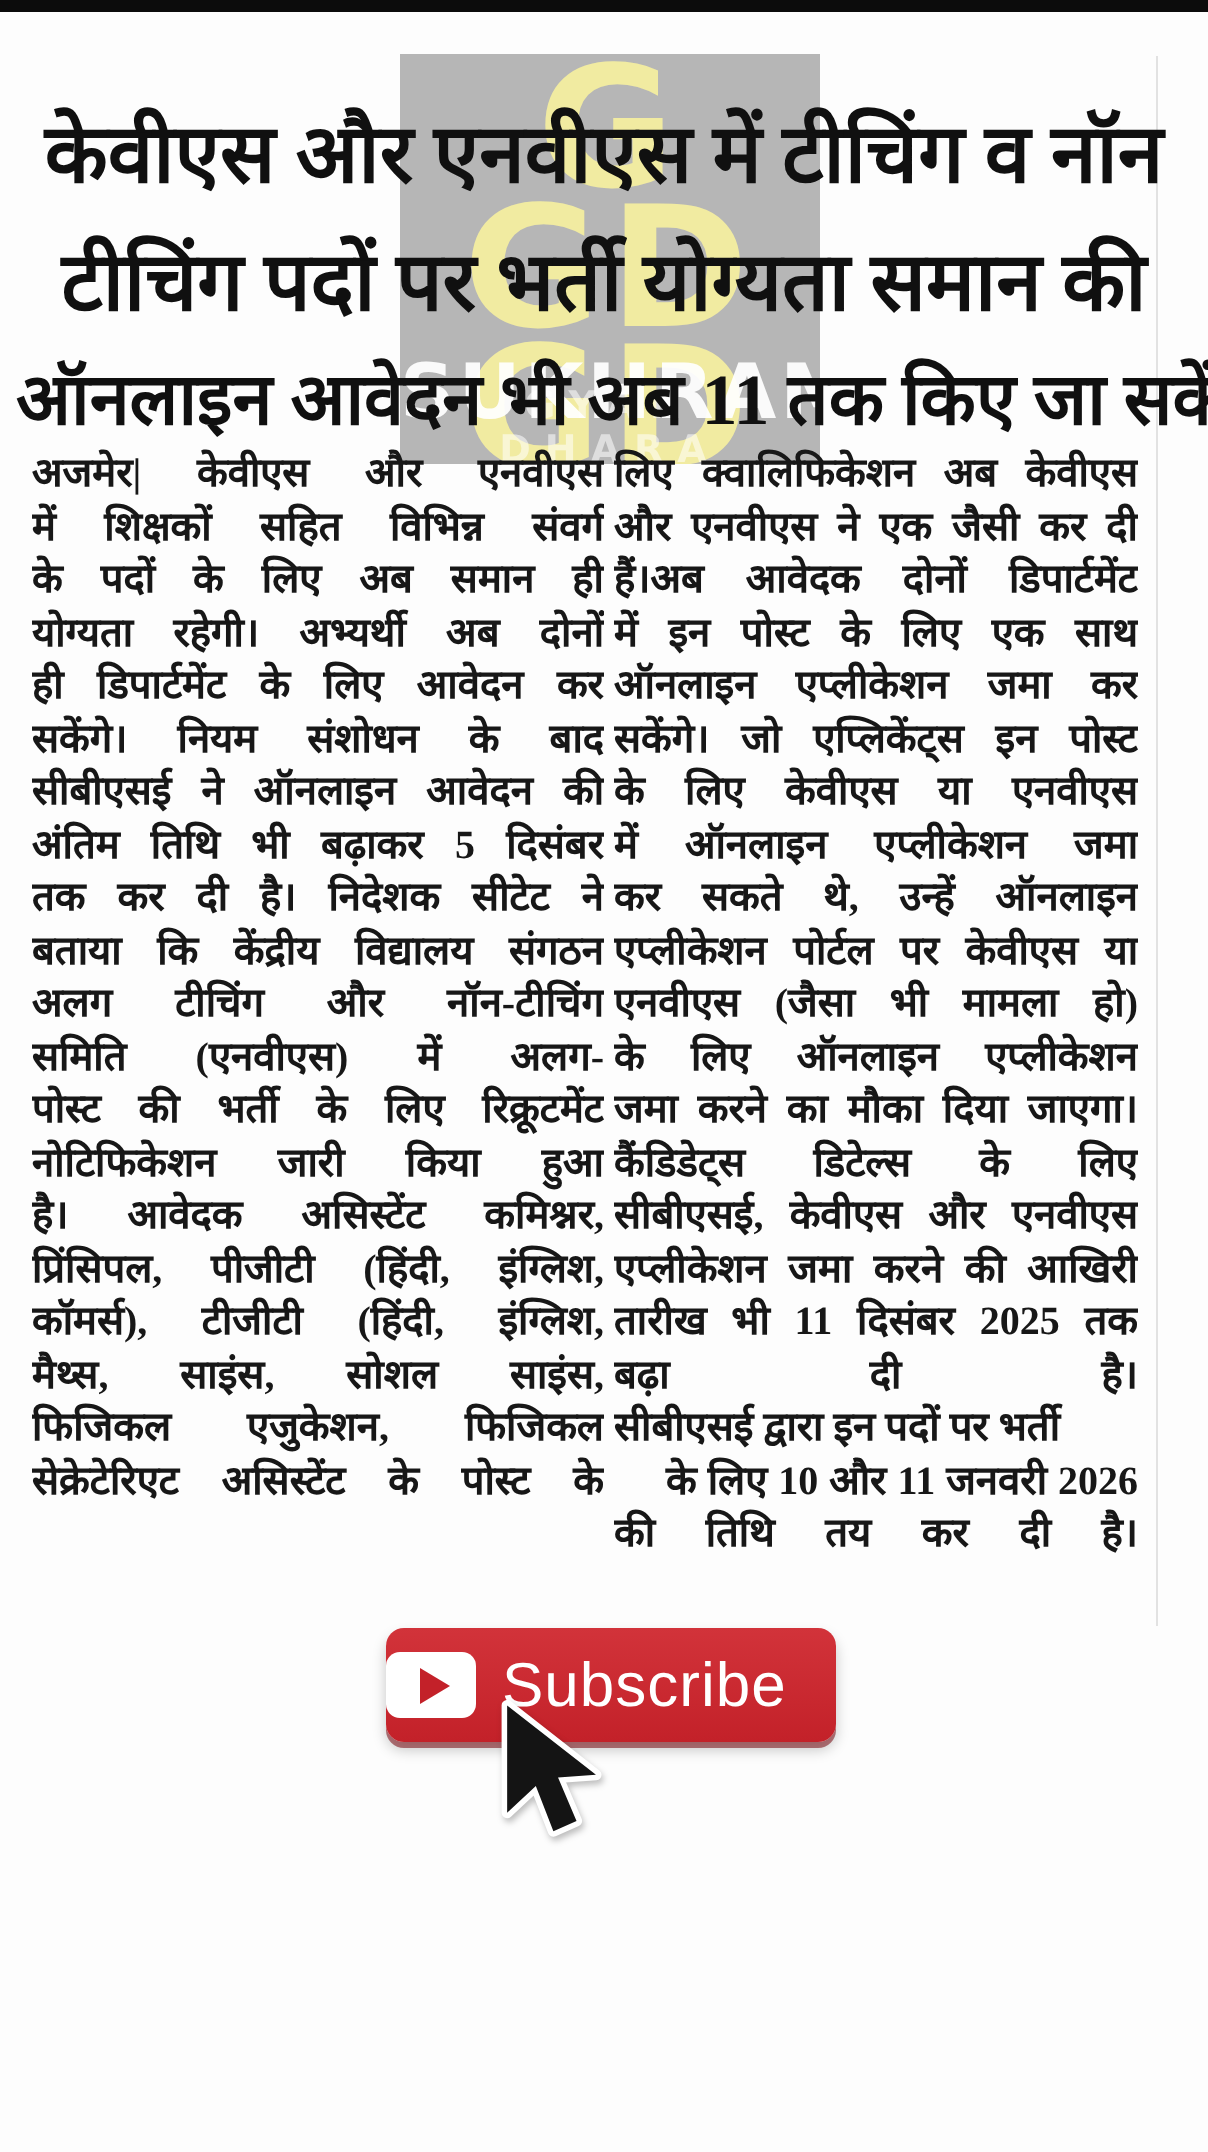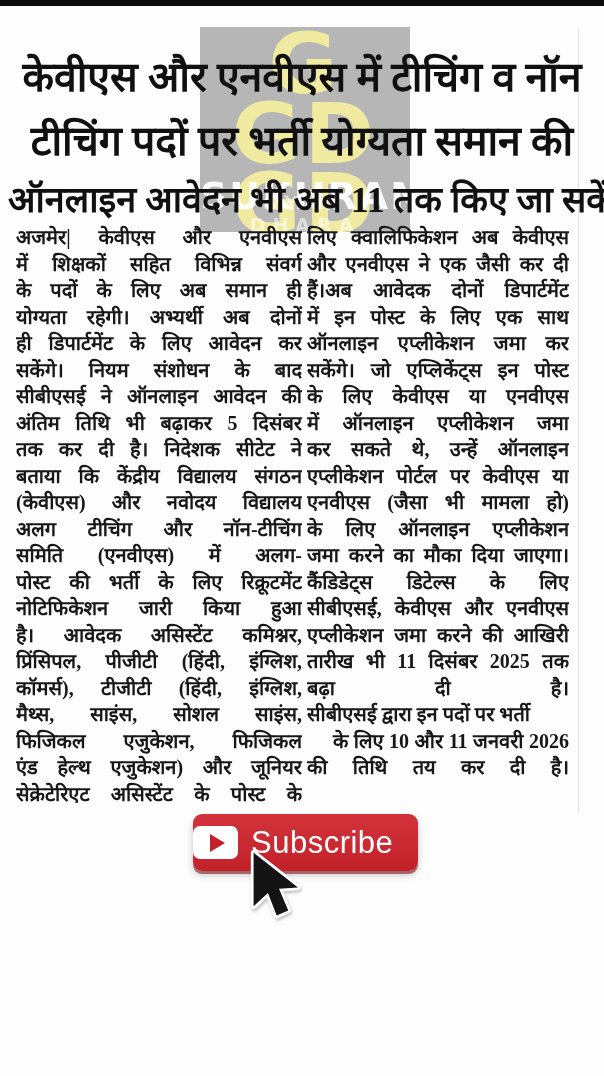--- a/index.html
+++ b/index.html
@@ -124,31 +124,29 @@
         <div class="line">अजमेर| केवीएस और एनवीएस</div>
         <div class="line">में शिक्षकों सहित विभिन्न संवर्ग</div>
         <div class="line">के पदों के लिए अब समान ही</div>
         <div class="line">योग्यता रहेगी। अभ्यर्थी अब दोनों</div>
         <div class="line">ही डिपार्टमेंट के लिए आवेदन कर</div>
         <div class="line">सकेंगे। नियम संशोधन के बाद</div>
         <div class="line">सीबीएसई ने ऑनलाइन आवेदन की</div>
         <div class="line">अंतिम तिथि भी बढ़ाकर 5 दिसंबर</div>
         <div class="line">तक कर दी है। निदेशक सीटेट ने</div>
         <div class="line">बताया कि केंद्रीय विद्यालय संगठन</div>
-        <div class="line">(केवीएस) और नवोदय विद्यालय</div>
         <div class="line">अलग टीचिंग और नॉन-टीचिंग</div>
         <div class="line">समिति (एनवीएस) में अलग-</div>
         <div class="line">पोस्ट की भर्ती के लिए रिक्रूटमेंट</div>
         <div class="line">नोटिफिकेशन जारी किया हुआ</div>
         <div class="line">है। आवेदक असिस्टेंट कमिश्नर,</div>
         <div class="line">प्रिंसिपल, पीजीटी (हिंदी, इंग्लिश,</div>
         <div class="line">कॉमर्स), टीजीटी (हिंदी, इंग्लिश,</div>
         <div class="line">मैथ्स, साइंस, सोशल साइंस,</div>
         <div class="line">फिजिकल एजुकेशन, फिजिकल</div>
-        <div class="line">एंड हेल्थ एजुकेशन) और जूनियर</div>
         <div class="line">सेक्रेटेरिएट असिस्टेंट के पोस्ट के</div>
       </div>
     <div class="col" id="col-right">
         <div class="line">लिए क्वालिफिकेशन अब केवीएस</div>
         <div class="line">और एनवीएस ने एक जैसी कर दी</div>
         <div class="line">हैं।अब आवेदक दोनों डिपार्टमेंट</div>
         <div class="line">में इन पोस्ट के लिए एक साथ</div>
         <div class="line">ऑनलाइन एप्लीकेशन जमा कर</div>
         <div class="line">सकेंगे। जो एप्लिकेंट्स इन पोस्ट</div>
         <div class="line">के लिए केवीएस या एनवीएस</div>

